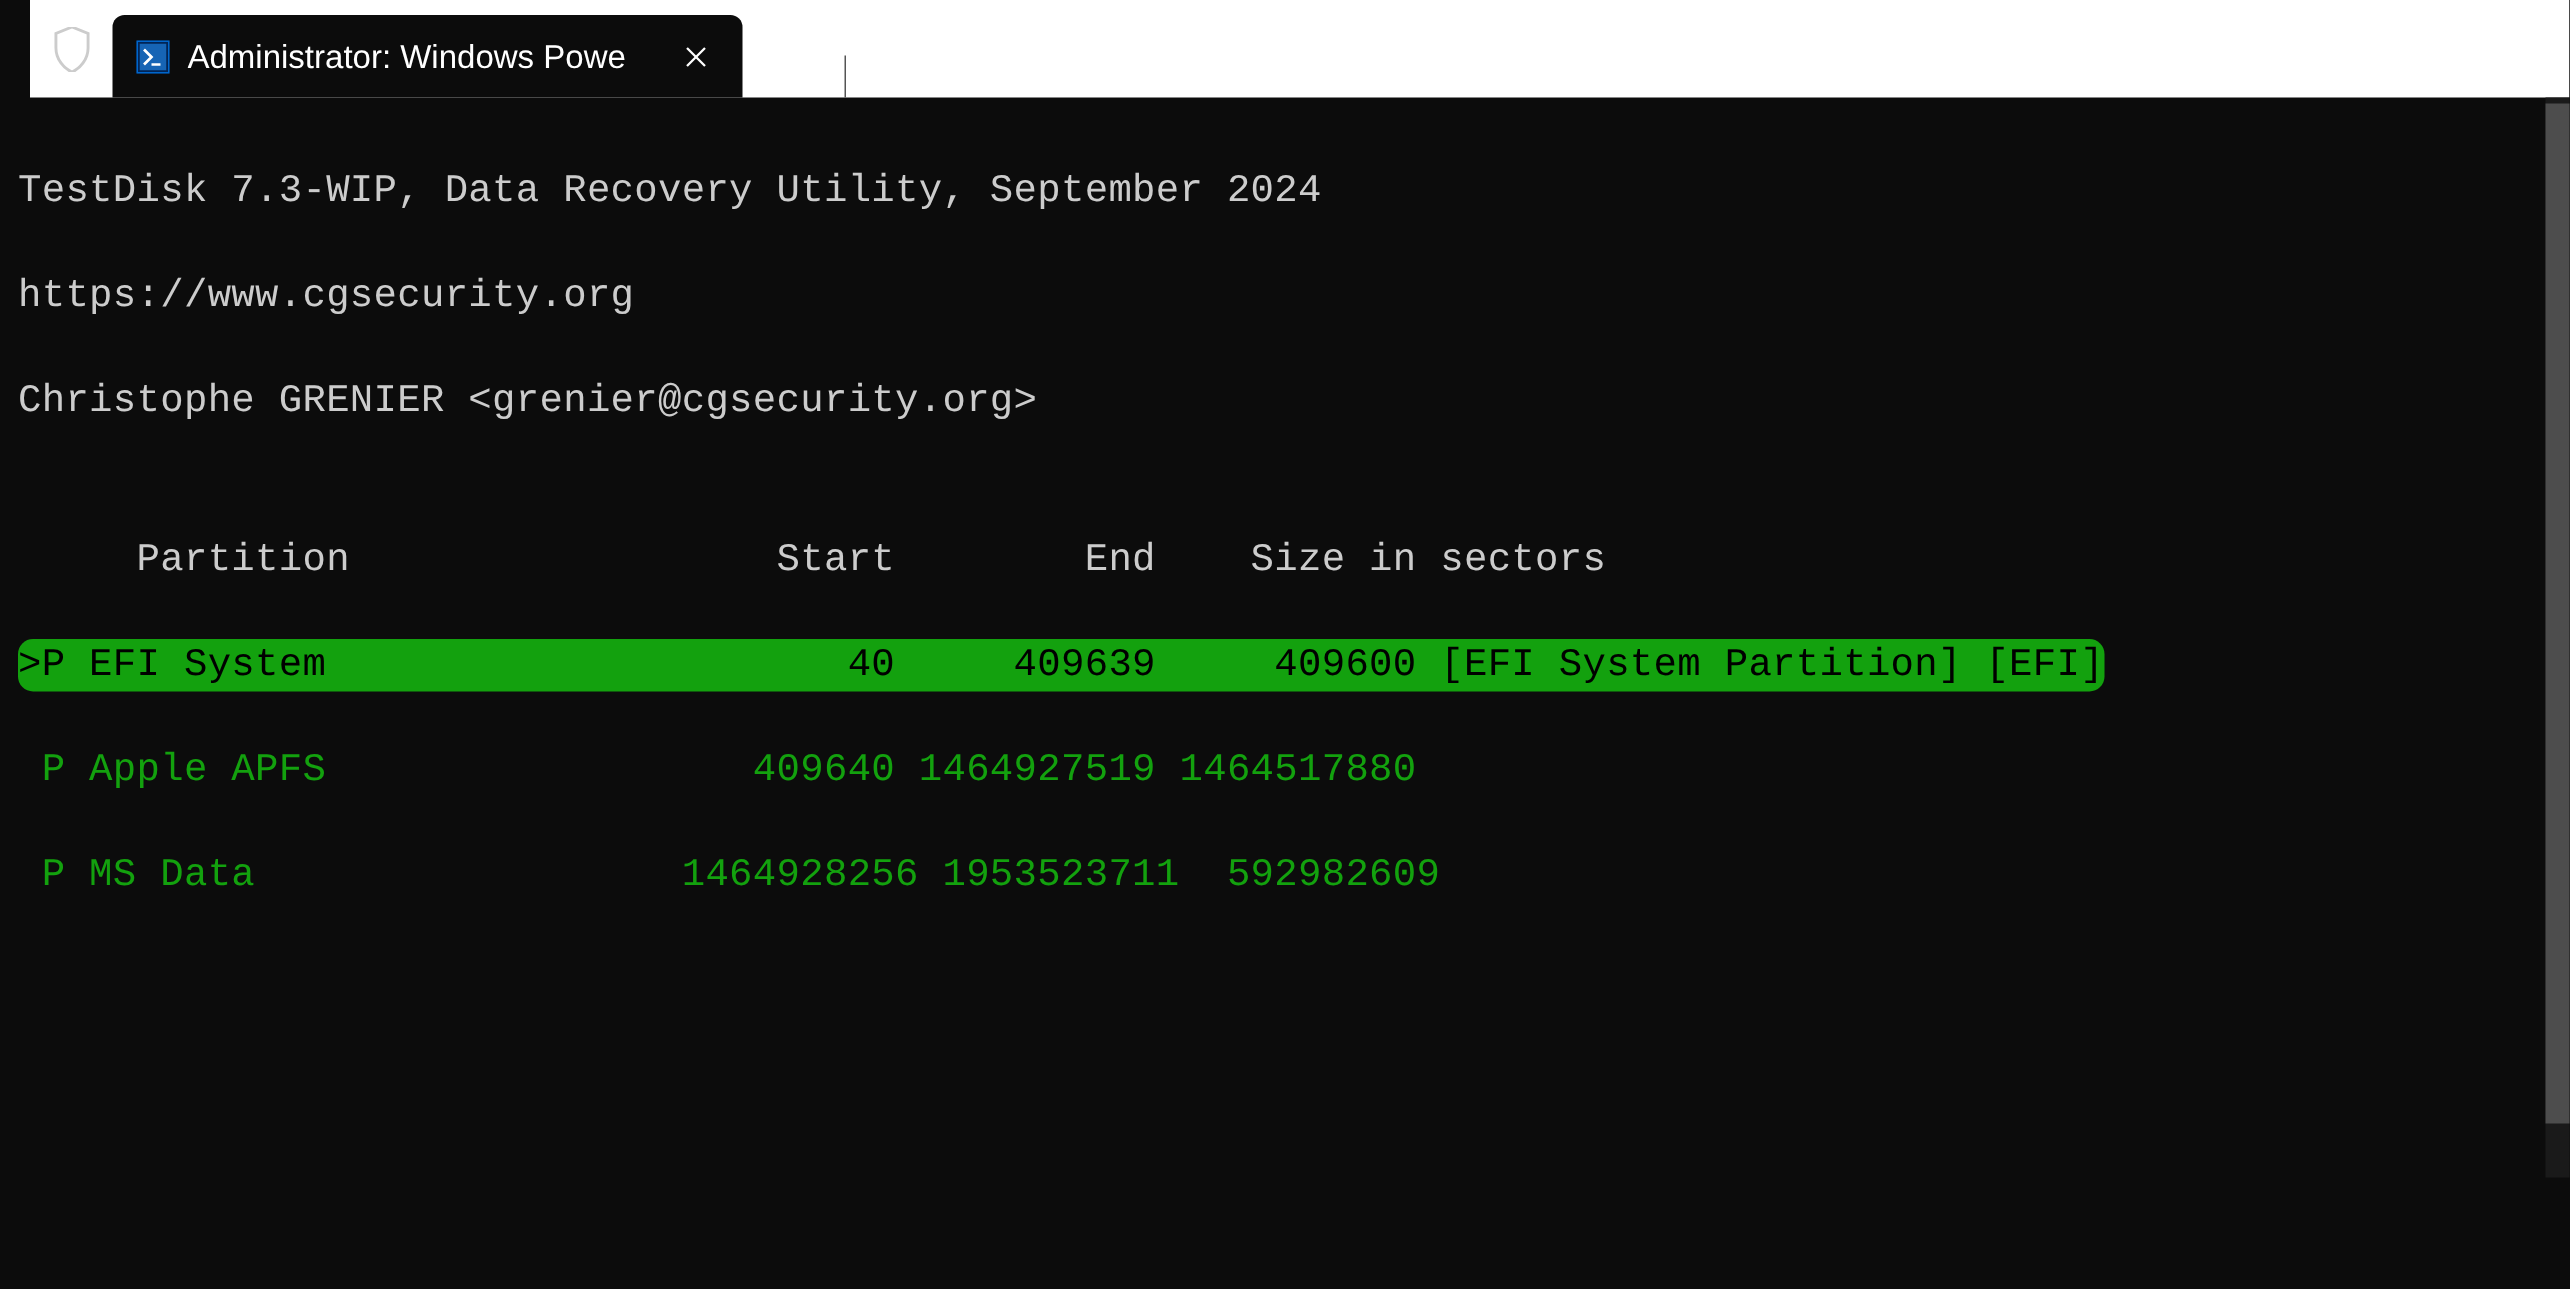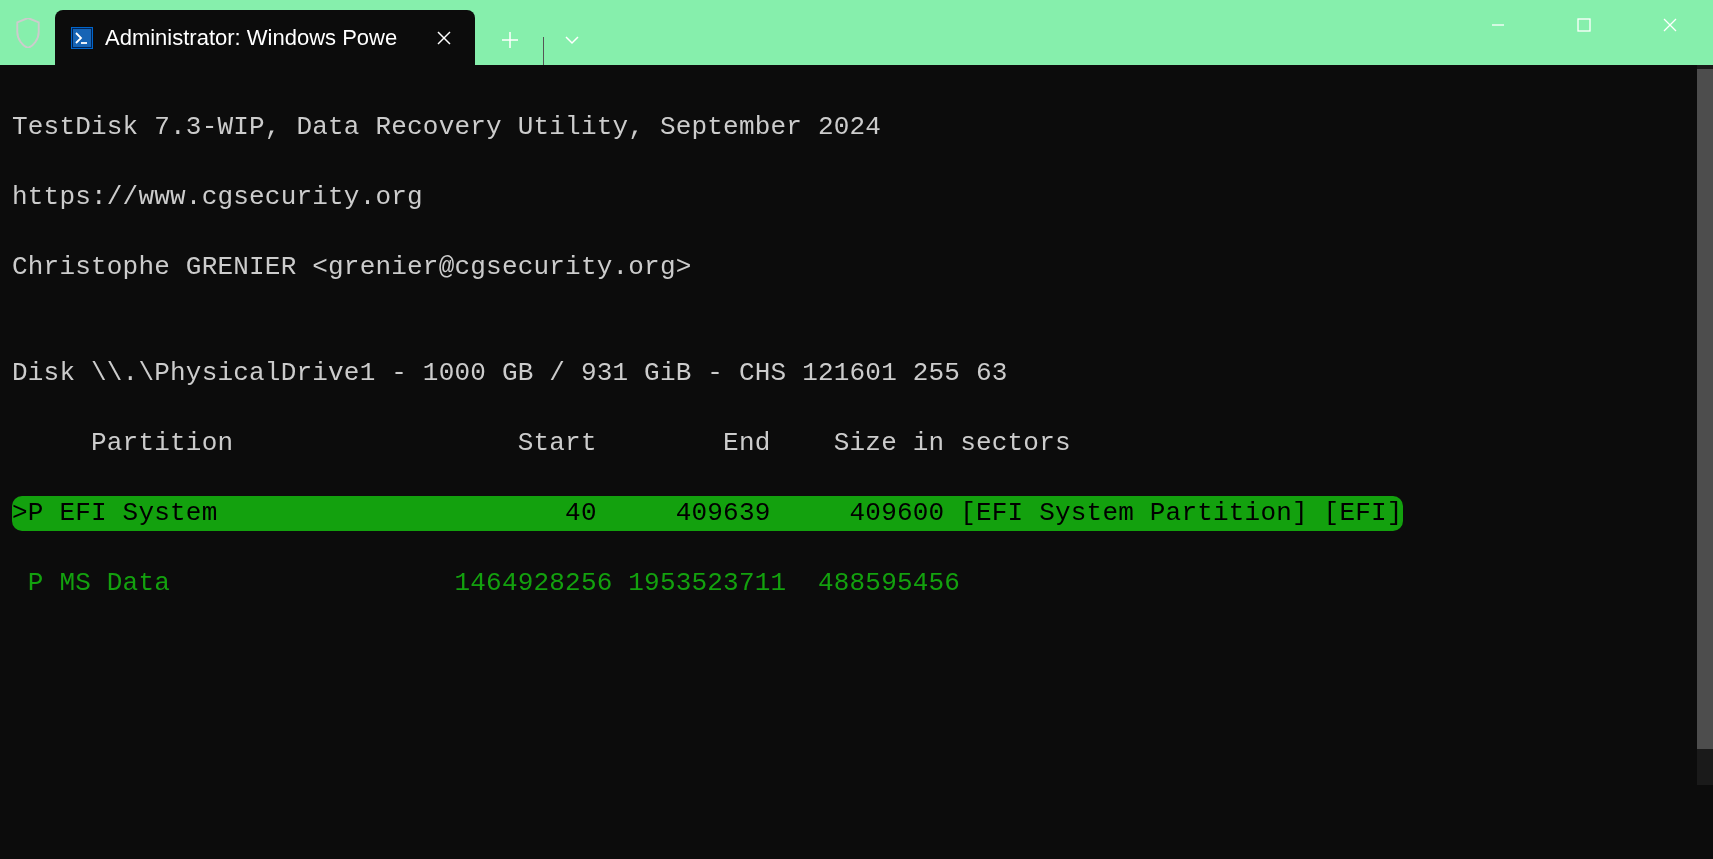--- a/index.html
+++ b/index.html
@@ -10,24 +10,25 @@
     body {
       font-family: Consolas, 'Courier New', monospace;
       background: #0c0c0c;
       color: #cccccc;
       width: 1713px;
       height: 859px;
       overflow: hidden;
     }
     .titlebar {
       height: 65px;
-      background: #86efac;
+      background: #ffffff;
       display: flex;
       align-items: flex-end;
       position: relative;
+      margin-left: 20px;
     }
     .shield-area {
       width: 55px;
       display: flex;
       align-items: center;
       justify-content: center;
       height: 100%;
     }
     .tab {
       background: #0c0c0c;
@@ -207,24 +208,24 @@
       </svg>
     </div>
   </div>
 </div>
 
 <div class="terminal">
 <div class="line">TestDisk 7.3-WIP, Data Recovery Utility, September 2024</div>
 <div class="line">https://www.cgsecurity.org</div>
 <div class="line">Christophe GRENIER &lt;grenier@cgsecurity.org&gt;</div>
 <div class="line"></div>
-<div class="line">Disk \\.\PhysicalDrive1 - 1000 GB / 931 GiB - CHS 121601 255 63</div>
 <div class="line">     Partition                  Start        End    Size in sectors</div>
 <div class="line"><span class="selected-row">&gt;P EFI System                      40     409639     409600 [EFI System Partition] [EFI]</span></div>
-<div class="line green"> P MS Data                  1464928256 1953523711  488595456</div>
+<div class="line green"> P Apple APFS                  409640 1464927519 1464517880</div>
+<div class="line green"> P MS Data                  1464928256 1953523711  592982609</div>
 <div class="line">&nbsp;</div>
 <div class="line">&nbsp;</div>
 <div class="line">&nbsp;</div>
 
 
 
 
 
 
 

